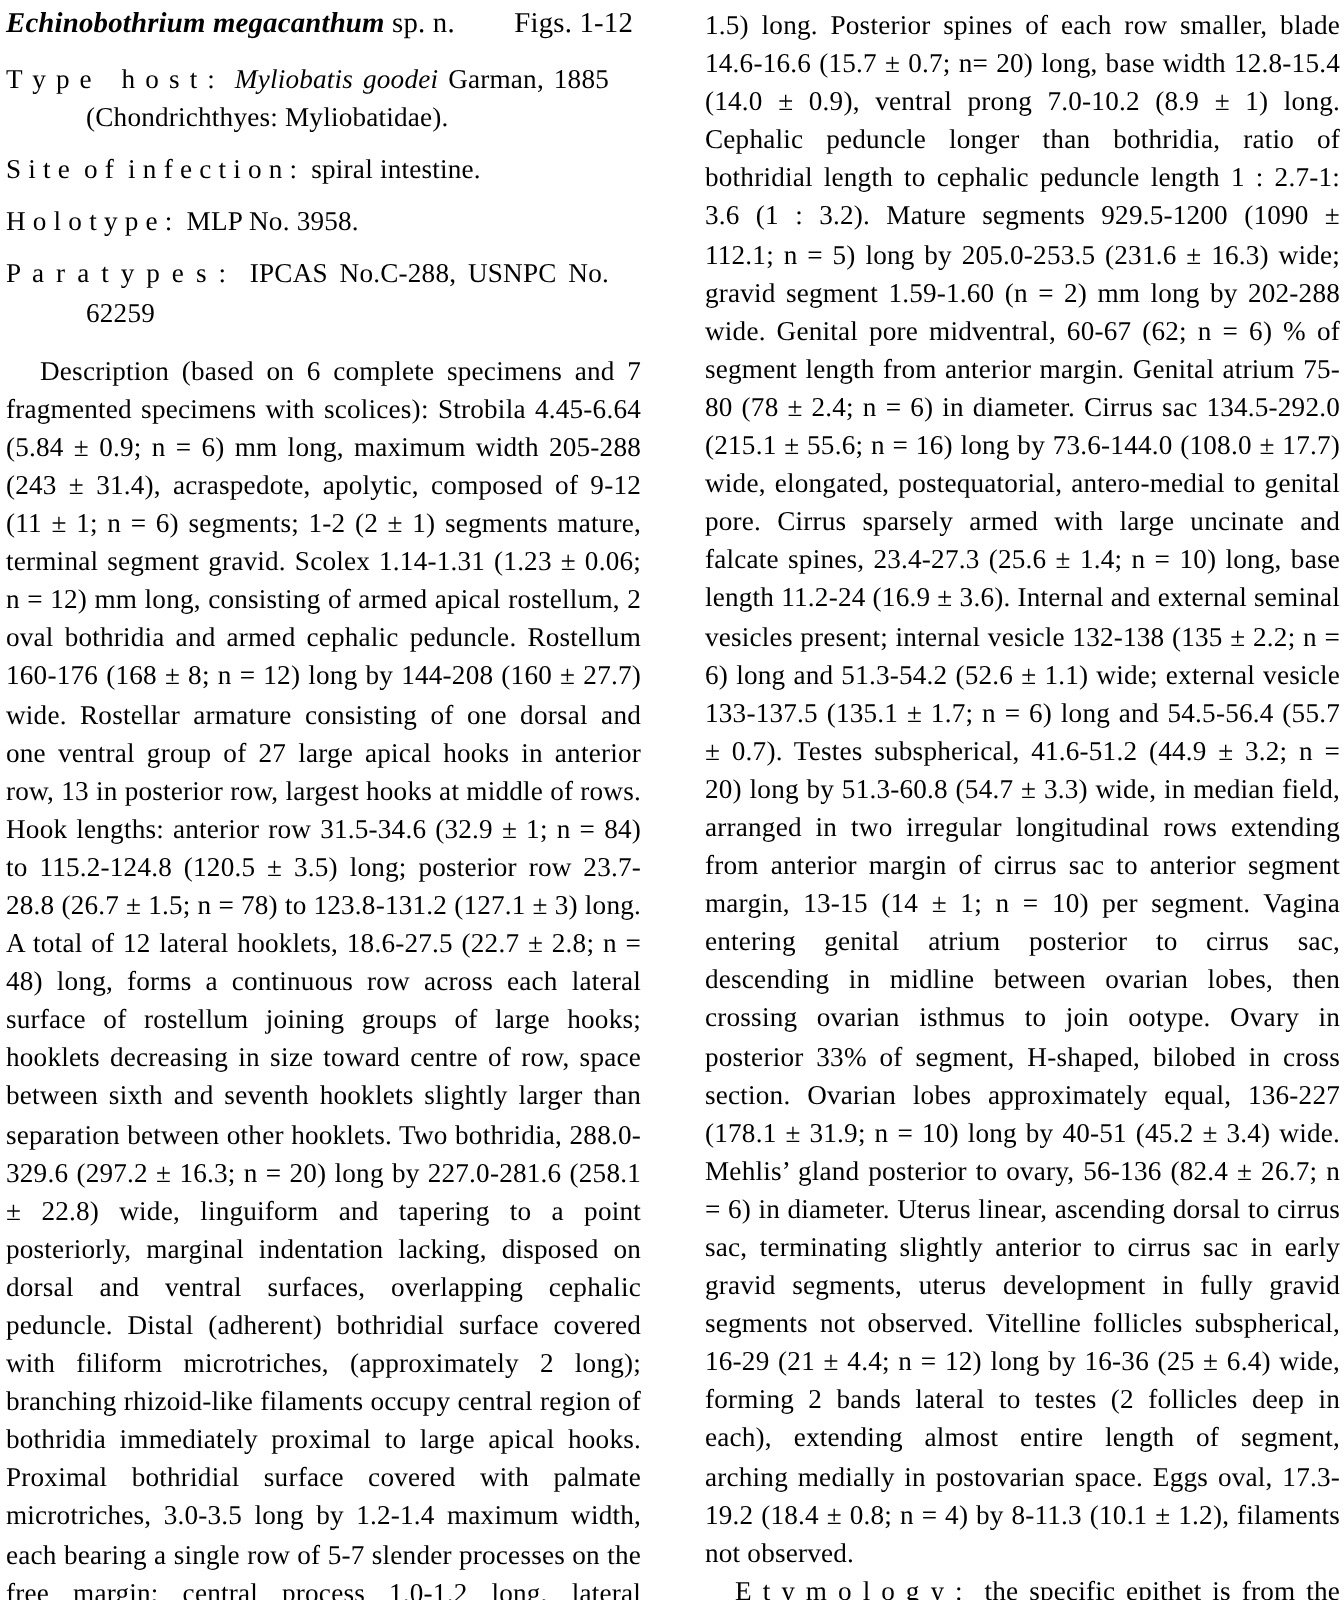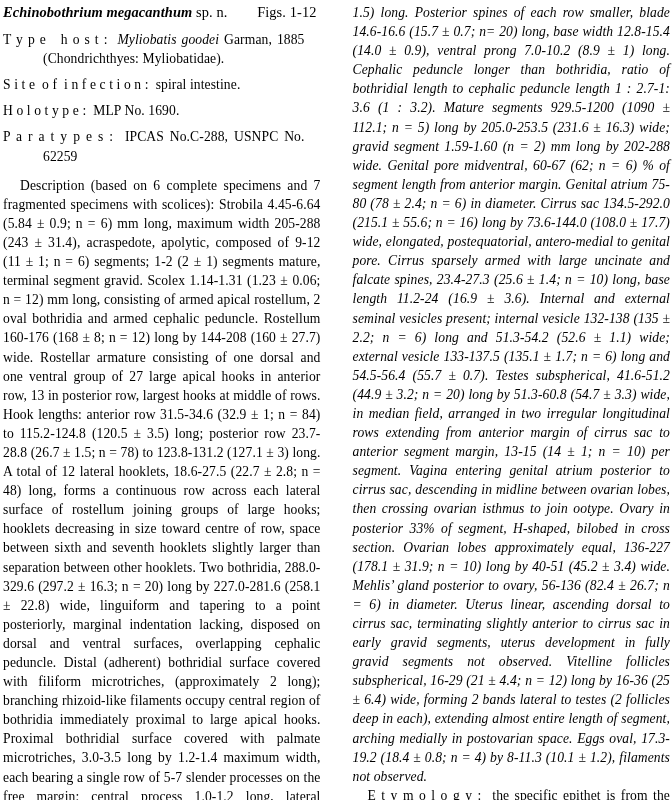--- a/index.html
+++ b/index.html
@@ -58,21 +58,20 @@
   }
   p.desc {
     margin: 10px 0 0 0;
     text-indent: 17px;
   }
   .desc-head {
     font-weight: normal;
   }
   p.desc-cont {
     margin: 0;
-    font-style: italic;
   }
   p.etym {
     margin: 0;
     text-indent: 15px;
   }
 </style>
 </head>
 <body>
 
 <div class="page">
@@ -82,21 +81,21 @@
     <div class="title-row">
       <span><span class="species">Echinobothrium megacanthum</span><span class="sp-suffix"> sp. n.</span></span>
       <span class="figs">Figs. 1-12</span>
     </div>
 
     <p class="entry"><span class="spaced">T y p e   h o s t :  </span><span class="taxon-italic">Myliobatis goodei</span><span> Garman, 1885 (Chondrichthyes: Myliobatidae).</span></p>
 
 
     <p class="entry"><span class="spaced">S i t e  o f  i n f e c t i o n :  </span><span>spiral intestine.</span></p>
 
-    <p class="entry"><span class="spaced">H o l o t y p e :  </span><span>MLP No. 1690.</span></p>
+    <p class="entry"><span class="spaced">H o l o t y p e :  </span><span>MLP No. 3958.</span></p>
 
     <p class="entry"><span class="spaced">P a r a t y p e s :  </span><span>IPCAS No.C-288, USNPC No. 62259</span></p>
 
     <p class="desc"><span class="desc-head">Description</span><span> (based on 6 complete specimens and 7 fragmented specimens with scolices): Strobila 4.45-6.64 (5.84 ± 0.9; n = 6) mm long, maximum width 205-288 (243 ± 31.4), acraspedote, apolytic, composed of 9-12 (11 ± 1; n = 6) segments; 1-2 (2 ± 1) segments mature, terminal segment gravid. Scolex 1.14-1.31 (1.23 ± 0.06; n = 12) mm long, consisting of armed apical rostellum, 2 oval bothridia and armed cephalic peduncle. Rostellum 160-176 (168 ± 8; n = 12) long by 144-208 (160 ± 27.7) wide. Rostellar armature consisting of one dorsal and one ventral group of 27 large apical hooks in anterior row, 13 in posterior row, largest hooks at middle of rows. Hook lengths: anterior row 31.5-34.6 (32.9 ± 1; n = 84) to 115.2-124.8 (120.5 ± 3.5) long; posterior row 23.7-28.8 (26.7 ± 1.5; n = 78) to 123.8-131.2 (127.1 ± 3) long. A total of 12 lateral hooklets, 18.6-27.5 (22.7 ± 2.8; n = 48) long, forms a continuous row across each lateral surface of rostellum joining groups of large hooks; hooklets decreasing in size toward centre of row, space between sixth and seventh hooklets slightly larger than separation between other hooklets. Two bothridia, 288.0-329.6 (297.2 ± 16.3; n = 20) long by 227.0-281.6 (258.1 ± 22.8) wide, linguiform and tapering to a point posteriorly, marginal indentation lacking, disposed on dorsal and ventral surfaces, overlapping cephalic peduncle. Distal (adherent) bothridial surface covered with filiform microtriches, (approximately 2 long); branching rhizoid-like filaments occupy central region of bothridia immediately proximal to large apical hooks. Proximal bothridial surface covered with palmate microtriches, 3.0-3.5 long by 1.2-1.4 maximum width, each bearing a single row of 5-7 slender processes on the free margin; central process 1.0-1.2 long, lateral processes shorter, 0.5-0.8 long. Cephalic peduncle 780-1027 (948 ± 90.3; n = 13) long, maximum width 115.2-144.0 (127.2 ± 9.6) near junction of bothridia, armed with 8 longitudinal</span></p>
 
   </div>
 
   <div class="col">
 
     <p class="desc-cont"><span>1.5) long. Posterior spines of each row smaller, blade 14.6-16.6 (15.7 ± 0.7; n= 20) long, base width 12.8-15.4 (14.0 ± 0.9), ventral prong 7.0-10.2 (8.9 ± 1) long. Cephalic peduncle longer than bothridia, ratio of bothridial length to cephalic peduncle length 1 : 2.7-1: 3.6 (1 : 3.2). Mature segments 929.5-1200 (1090 ± 112.1; n = 5) long by 205.0-253.5 (231.6 ± 16.3) wide; gravid segment 1.59-1.60 (n = 2) mm long by 202-288 wide. Genital pore midventral, 60-67 (62; n = 6) % of segment length from anterior margin. Genital atrium 75-80 (78 ± 2.4; n = 6) in diameter. Cirrus sac 134.5-292.0 (215.1 ± 55.6; n = 16) long by 73.6-144.0 (108.0 ± 17.7) wide, elongated, postequatorial, antero-medial to genital pore. Cirrus sparsely armed with large uncinate and falcate spines, 23.4-27.3 (25.6 ± 1.4; n = 10) long, base length 11.2-24 (16.9 ± 3.6). Internal and external seminal vesicles present; internal vesicle 132-138 (135 ± 2.2; n = 6) long and 51.3-54.2 (52.6 ± 1.1) wide; external vesicle 133-137.5 (135.1 ± 1.7; n = 6) long and 54.5-56.4 (55.7 ± 0.7). Testes subspherical, 41.6-51.2 (44.9 ± 3.2; n = 20) long by 51.3-60.8 (54.7 ± 3.3) wide, in median field, arranged in two irregular longitudinal rows extending from anterior margin of cirrus sac to anterior segment margin, 13-15 (14 ± 1; n = 10) per segment. Vagina entering genital atrium posterior to cirrus sac, descending in midline between ovarian lobes, then crossing ovarian isthmus to join ootype. Ovary in posterior 33% of segment, H-shaped, bilobed in cross section. Ovarian lobes approximately equal, 136-227 (178.1 ± 31.9; n = 10) long by 40-51 (45.2 ± 3.4) wide. Mehlis’ gland posterior to ovary, 56-136 (82.4 ± 26.7; n = 6) in diameter. Uterus linear, ascending dorsal to cirrus sac, terminating slightly anterior to cirrus sac in early gravid segments, uterus development in fully gravid segments not observed. Vitelline follicles subspherical, 16-29 (21 ± 4.4; n = 12) long by 16-36 (25 ± 6.4) wide, forming 2 bands lateral to testes (2 follicles deep in each), extending almost entire length of segment, arching medially in postovarian space. Eggs oval, 17.3-19.2 (18.4 ± 0.8; n = 4) by 8-11.3 (10.1 ± 1.2), filaments not observed.</span></p>

